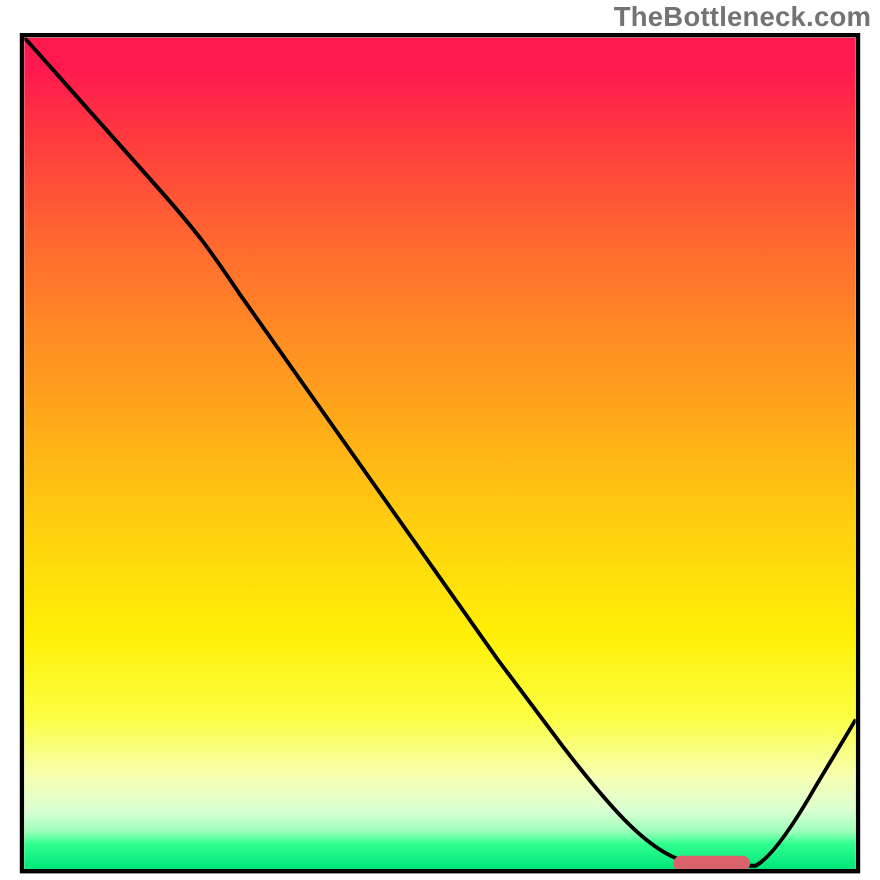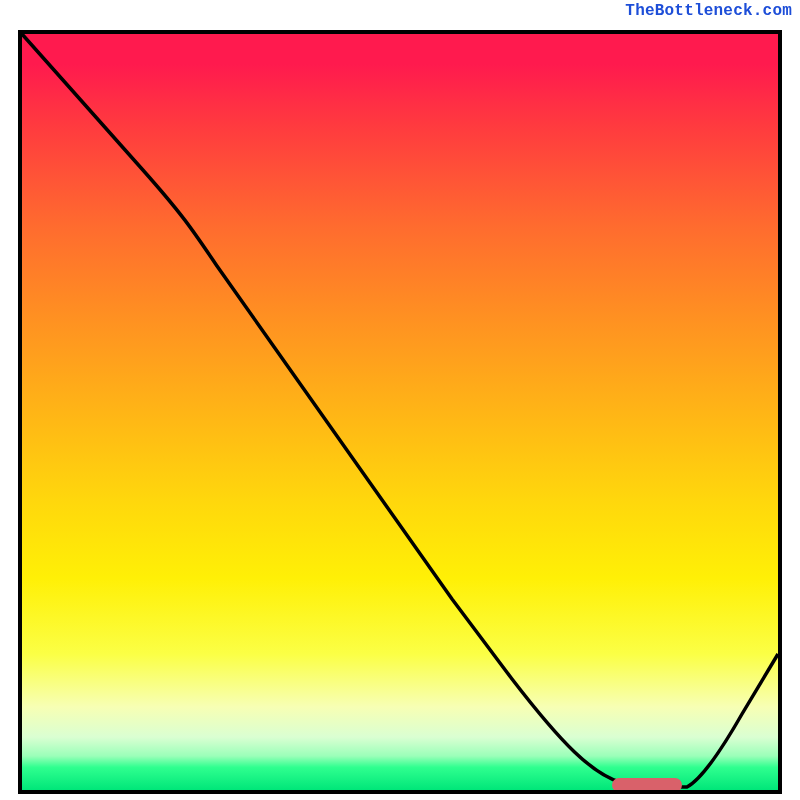--- a/index.html
+++ b/index.html
@@ -12,26 +12,25 @@
   }
   .container {
     position: relative;
     width: 800px;
     height: 800px;
   }
   .watermark {
     position: absolute;
     top: 2px;
     right: 8px;
-    font-size: 16px;
+    font-size: 25px;
     font-weight: bold;
-    color: #1d4ed8;
+    color: #737373;
     z-index: 10;
     letter-spacing: 0.2px;
-    font-family: Liberation Mono, monospace;
   }
   .plot {
     position: absolute;
     left: 18px;
     top: 30px;
     width: 764px;
     height: 764px;
     border: 4px solid #000;
     box-sizing: border-box;
     overflow: hidden;

